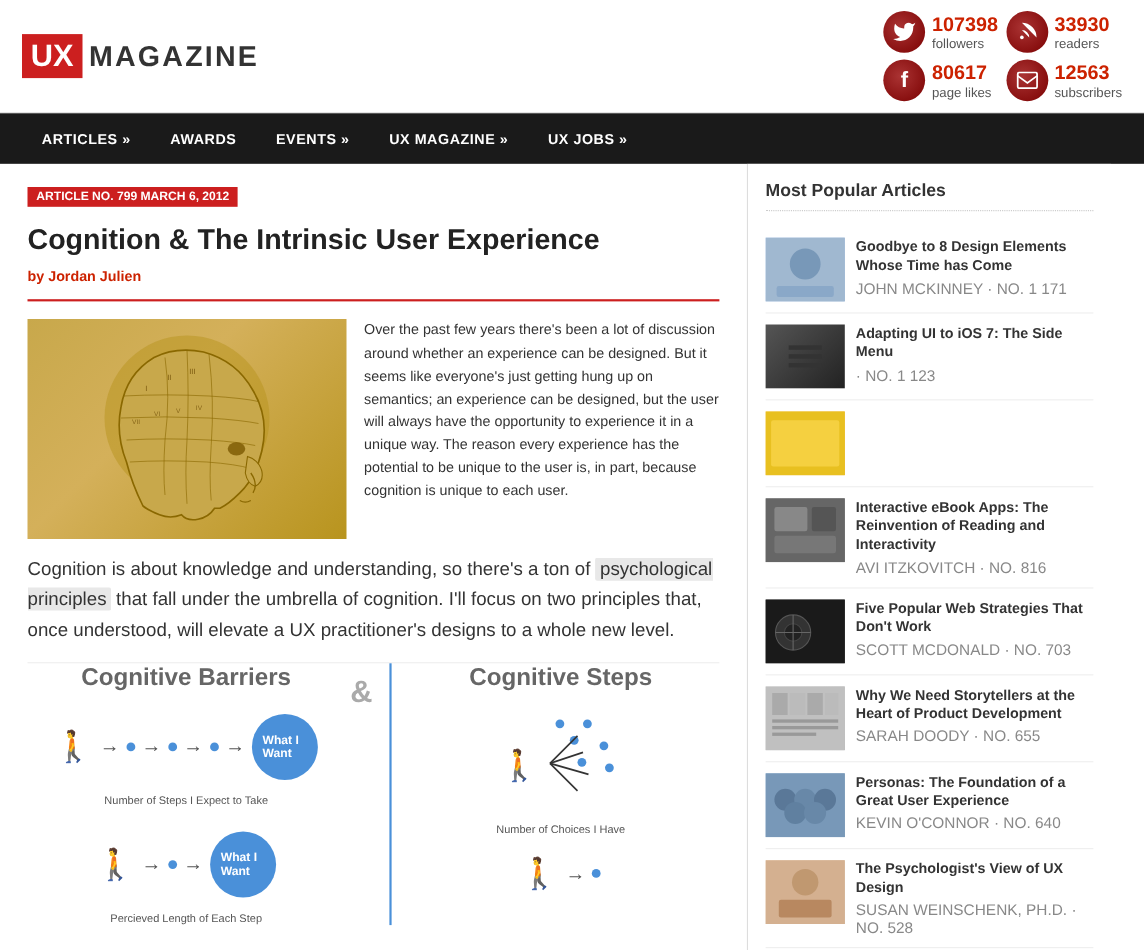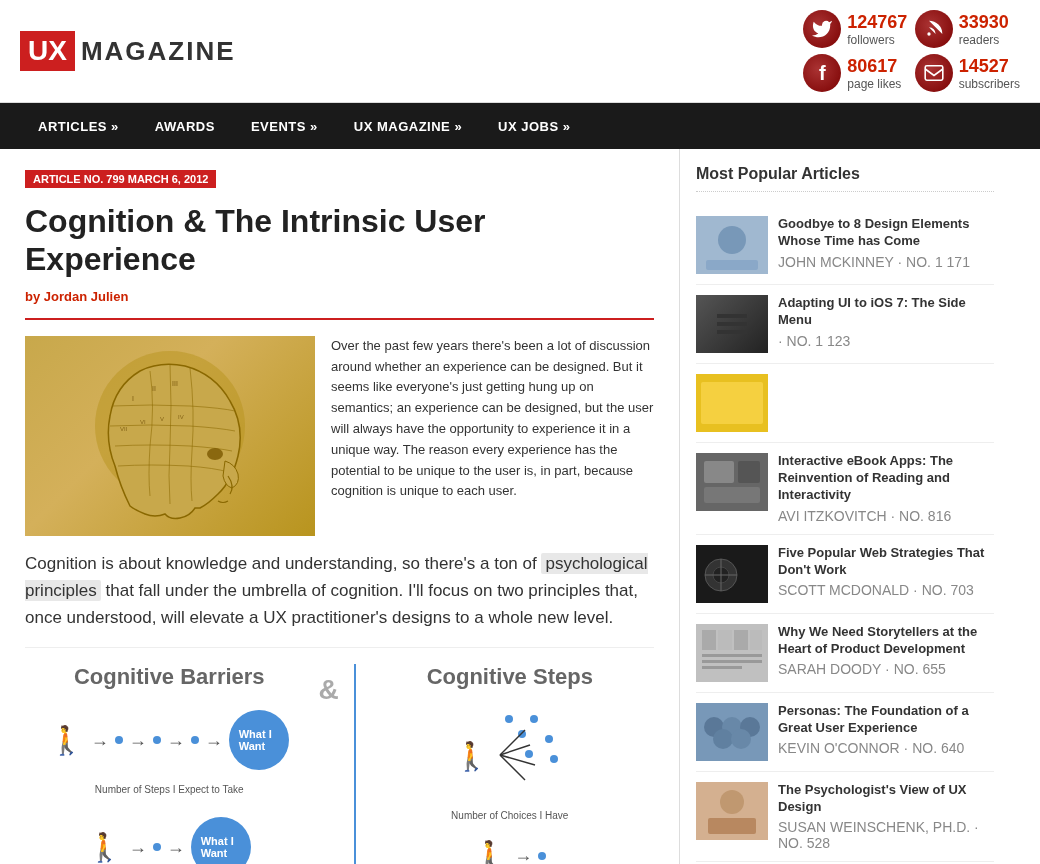--- a/index.html
+++ b/index.html
@@ -99,21 +99,21 @@
     .article-tag {
       background: #cc1f1f;
       color: #fff;
       font-size: 11px;
       font-weight: bold;
       padding: 3px 8px;
       display: inline-block;
       margin-bottom: 14px;
     }
     .article-title {
-      font-size: 32px;
+      font-size: 26px;
       font-weight: bold;
       color: #222;
       margin-bottom: 10px;
       line-height: 1.2;
     }
     .article-author {
       font-size: 13px;
       color: #555;
       margin-bottom: 14px;
     }
@@ -159,21 +159,21 @@
     .highlighted {
       background: #e8e8e8;
       padding: 1px 4px;
       border-radius: 2px;
     }
     .infographic {
       display: flex;
       gap: 0;
       margin-top: 10px;
       border-top: 1px solid #eee;
-      padding-top: 16px;
+      padding-top: 0;
     }
     .info-col {
       flex: 1;
       text-align: center;
     }
     .info-col-title {
       font-size: 22px;
       font-weight: bold;
       color: #666;
       margin-bottom: 20px;
@@ -293,21 +293,21 @@
 
   <div class="social-stats">
 
     <div class="stat-item">
       <div class="stat-icon twitter">
         <svg width="22" height="22" viewBox="0 0 24 24" fill="white">
             <path d="M23 3a10.9 10.9 0 01-3.14 1.53 4.48 4.48 0 00-7.86 3v1A10.66 10.66 0 013 4s-4 9 5 13a11.64 11.64 0 01-7 2c9 5 20 0 20-11.5a4.5 4.5 0 00-.08-.83A7.72 7.72 0 0023 3z"></path>
           </svg>
       </div>
       <div class="stat-text">
-        <div class="num">124767</div>
+        <div class="num">107398</div>
         <div class="label">followers</div>
       </div>
     </div>
 
     <div class="stat-item">
       <div class="stat-icon rss">
         <svg width="20" height="20" viewBox="0 0 24 24" fill="white">
             <circle cx="6" cy="18" r="2"></circle>
             <path d="M6 10a8 8 0 018 8M6 2a16 16 0 0116 16"></path>
           </svg>
@@ -327,21 +327,21 @@
     </div>
 
     <div class="stat-item">
       <div class="stat-icon email">
         <svg width="22" height="16" viewBox="0 0 24 20" fill="white">
             <rect x="1" y="1" width="22" height="18" rx="2" fill="none" stroke="white" stroke-width="2"></rect>
             <path d="M1 5l11 8 11-8" stroke="white" stroke-width="2" fill="none"></path>
           </svg>
       </div>
       <div class="stat-text">
-        <div class="num">14527</div>
+        <div class="num">12563</div>
         <div class="label">subscribers</div>
       </div>
     </div>
   </div>
 </div>
 
 <nav id="nav">
   <div class="nav-item">ARTICLES »</div>
   <div class="nav-item">AWARDS</div>
   <div class="nav-item">EVENTS »</div>

